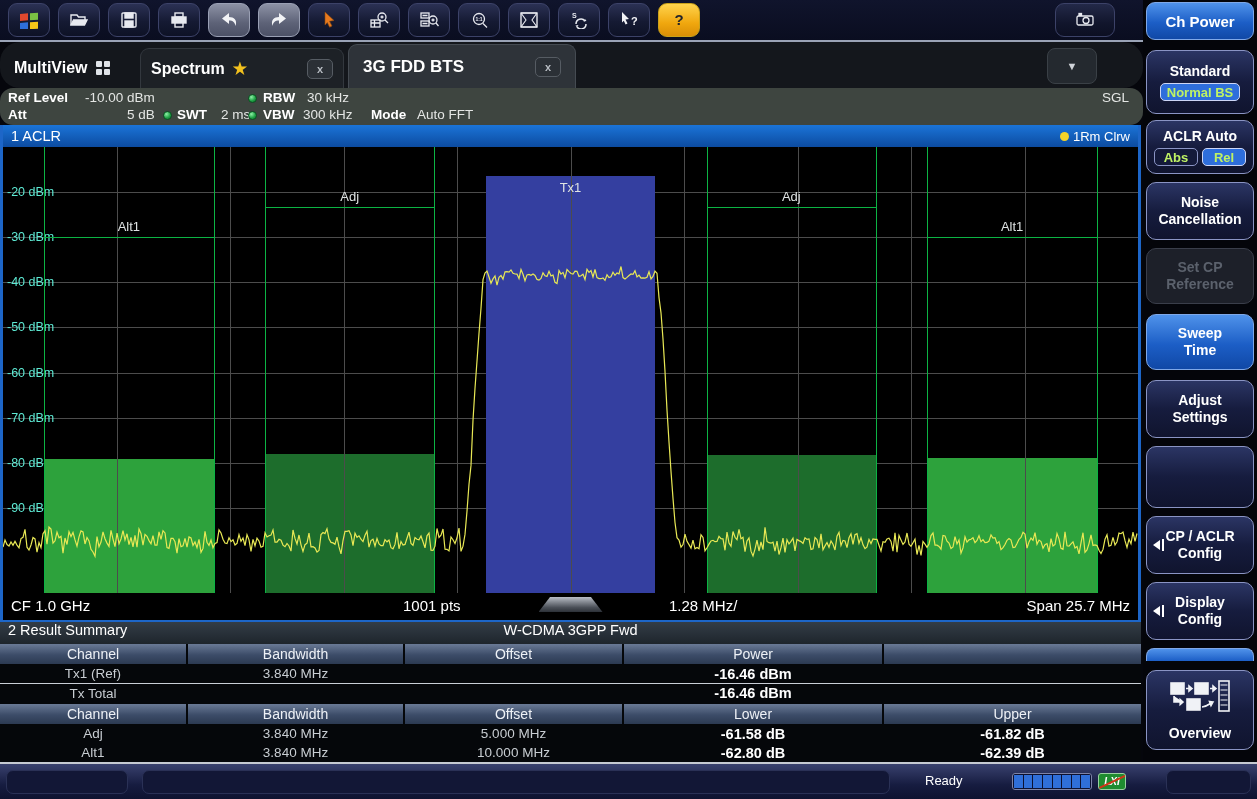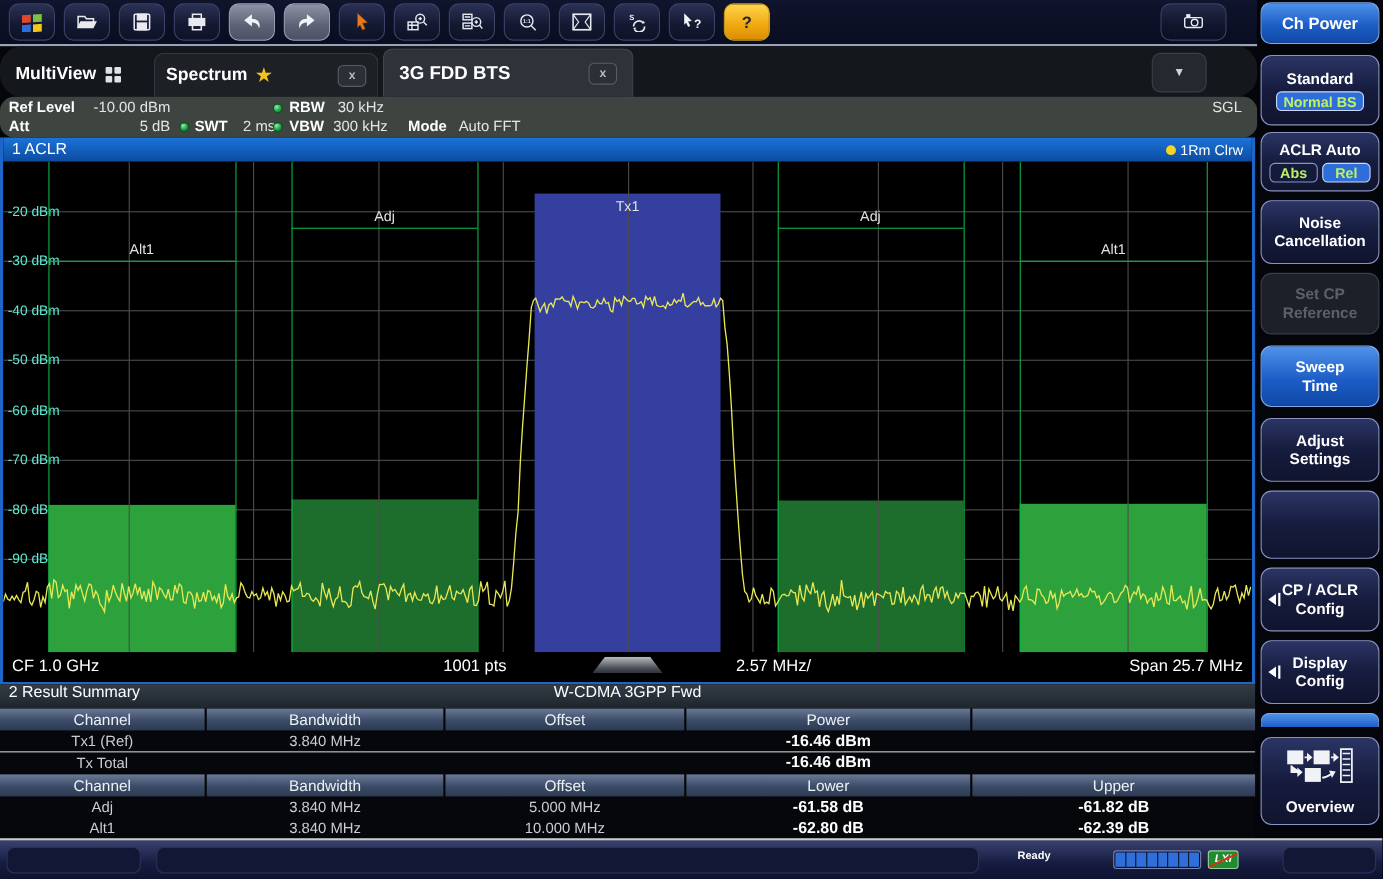--- a/index.html
+++ b/index.html
@@ -73,21 +73,21 @@
   .pill.dark{background:#141a3a;border-color:#8a94c4;}
   .pills{display:flex;gap:4px;}
   .cfg-arrow{position:absolute;left:6px;top:50%;transform:translateY(-50%);display:flex;align-items:center;}
   .cfg-arrow .tri{width:0;height:0;border-top:5px solid transparent;border-bottom:5px solid transparent;border-right:7px solid #fff;}
   .cfg-arrow .abar{width:2px;height:12px;background:#fff;margin-left:2px;}
   .sb-partial{position:absolute;left:3px;top:648px;width:108px;height:13px;border-radius:8px 8px 0 0;background:linear-gradient(180deg,#4f92ea,#1c5ec6);border:1px solid #7fa8e8;border-bottom:none;}
 
   
   .statusbar{position:absolute;left:0;top:762px;width:1257px;height:37px;background:linear-gradient(180deg,#39416e,#161c40 60%,#0e1330);border-top:2px solid #c6cad2;}
   .sb-panel{position:absolute;top:6px;height:24px;border-radius:7px;background:#121736;border:1px solid #2a3156;}
-  .ready{position:absolute;left:925px;top:9px;color:#fff;font-weight:700;font-size:10px;}
+  .ready{position:absolute;left:925px;top:9px;color:#fff;font-weight:400;font-size:13px;}
   .progress{position:absolute;left:1012px;top:9px;width:80px;height:17px;border:1px solid #7d84a8;border-radius:3px;background:#0c1130;display:flex;gap:1px;padding:1px;}
   .progress i{flex:1;background:#2f6fd9;}
   .lxi{position:absolute;left:1098px;top:9px;width:28px;height:17px;background:#1f8c30;border:1px solid #9ad0a0;border-radius:3px;color:#fff;font-weight:700;font-style:italic;font-size:10px;display:flex;align-items:center;justify-content:center;overflow:hidden;}
   .lxi b{position:absolute;width:30px;height:2px;background:#cf3518;transform:rotate(-25deg);}
 </style>
 </head>
 <body>
 
 <div class="screen">
 
@@ -326,21 +326,21 @@
         <div class="bline" style="left: 1093.93px;"></div>
         <div class="iline" style="left: 924.34px; width: 169.588px; top: 90px;"></div>
         <div class="chlabel" style="left: 1009.13px; top: 72px;">Alt1</div>
         <svg width="1135" height="446" class="tracesvg">
           <polyline points="0,400.1 2,393.1 4,397.6 6,399.0 8,394.9 10,398.3 12,394.4 14,398.1 16,400.8 18,391.6 20,390.3 22,382.3 24,400.2 26,403.1 28,398.0 30,390.5 32,391.9 34,405.2 36,395.5 38,400.6 40,386.7 42,383.6 44,397.1 46,380.1 48,382.1 50,396.2 52,393.8 54,385.1 56,390.8 58,389.4 60,406.1 62,391.0 64,397.5 66,384.8 68,389.6 70,385.4 72,392.9 74,399.2 76,389.9 78,383.9 80,384.9 82,397.0 84,390.5 86,393.9 88,402.3 90,405.0 92,409.2 94,389.5 96,399.8 98,395.1 100,384.9 102,391.7 104,396.1 106,399.4 108,383.3 110,392.1 112,399.6 114,386.0 116,396.7 118,392.0 120,383.7 122,393.0 124,386.8 126,397.7 128,390.4 130,399.9 132,388.4 134,400.1 136,382.0 138,386.5 140,398.1 142,387.4 144,389.3 146,393.6 148,396.7 150,388.6 152,398.2 154,398.2 156,384.9 158,392.4 160,383.7 162,385.9 164,400.6 166,401.4 168,391.3 170,391.3 172,394.8 174,406.2 176,391.6 178,399.7 180,398.9 182,391.4 184,400.1 186,389.9 188,390.9 190,398.4 192,395.0 194,400.6 196,392.4 198,405.4 200,401.4 202,384.3 204,395.2 206,398.4 208,393.0 210,400.8 212,396.5 214,395.5 216,382.9 218,386.0 220,392.2 222,396.0 224,396.6 226,390.8 228,394.6 230,392.8 232,398.0 234,396.3 236,387.6 238,394.3 240,391.0 242,398.7 244,387.6 246,392.8 248,404.4 250,392.4 252,398.8 254,391.1 256,394.1 258,400.2 260,399.3 262,385.7 264,390.0 266,388.8 268,388.1 270,383.0 272,395.2 274,395.2 276,392.3 278,393.2 280,398.1 282,399.7 284,396.5 286,399.0 288,404.1 290,383.0 292,391.4 294,397.0 296,388.0 298,397.8 300,404.5 302,397.7 304,396.2 306,386.1 308,399.8 310,399.7 312,401.0 314,405.0 316,403.5 318,387.6 320,385.5 322,386.6 324,381.8 326,391.9 328,395.4 330,395.9 332,397.3 334,390.1 336,399.9 338,406.8 340,393.5 342,384.3 344,384.4 346,383.7 348,388.0 350,398.6 352,386.2 354,390.3 356,388.8 358,392.2 360,394.6 362,388.2 364,384.2 366,400.2 368,393.6 370,392.3 372,399.1 374,391.6 376,397.0 378,398.6 380,398.6 382,392.7 384,394.8 386,393.0 388,400.7 390,401.8 392,397.4 394,385.4 396,401.8 398,394.5 400,398.0 402,397.4 404,391.2 406,385.1 408,396.4 410,398.3 412,390.5 414,392.2 416,392.8 418,389.0 420,394.8 422,400.9 424,388.8 426,386.0 428,403.2 430,403.4 432,399.2 434,381.5 436,390.5 438,388.1 440,382.0 442,402.2 444,402.4 446,404.0 448,390.0 450,392.7 452,396.5 454,390.8 456,381.0 458,404.4 460,399.2 462,387.4 464,364.1 466,337.3 468,318.4 470,273.3 472,241.3 474,214.0 476,186.3 478,161.1 480,132.6 482,126.0 484,124.1 486,130.0 488,136.3 490,131.9 492,128.9 494,138.2 496,130.2 498,128.4 500,132.1 502,124.8 504,124.7 506,125.1 508,122.9 510,126.3 512,127.0 514,127.1 516,131.5 518,122.5 520,127.2 522,133.7 524,127.9 526,127.4 528,128.3 530,127.0 532,128.4 534,132.4 536,133.1 538,131.4 540,125.8 542,128.8 544,129.4 546,124.3 548,128.9 550,128.0 552,135.3 554,136.5 556,123.6 558,127.1 560,125.4 562,130.8 564,122.5 566,124.6 568,126.5 570,127.0 572,124.2 574,124.3 576,129.4 578,128.8 580,127.3 582,132.5 584,122.4 586,125.4 588,123.6 590,130.0 592,122.5 594,130.6 596,131.6 598,131.7 600,130.9 602,133.4 604,127.7 606,130.6 608,129.8 610,125.2 612,128.3 614,125.9 616,126.9 618,119.5 620,130.6 622,132.0 624,130.4 626,128.5 628,127.0 630,127.4 632,123.7 634,130.0 636,128.1 638,131.2 640,130.8 642,131.1 644,130.3 646,124.7 648,131.9 650,129.4 652,124.2 654,126.3 656,150.6 658,165.8 660,192.1 662,224.4 664,263.1 666,295.0 668,324.4 670,351.4 672,375.5 674,390.7 676,393.0 678,400.2 680,397.6 682,387.2 684,394.3 686,397.6 688,401.1 690,393.1 692,401.8 694,400.4 696,401.7 698,387.7 700,390.5 702,403.9 704,400.7 706,397.1 708,393.9 710,393.3 712,394.7 714,394.5 716,389.3 718,391.6 720,391.9 722,403.3 724,385.0 726,396.0 728,399.2 730,384.5 732,390.3 734,392.7 736,382.4 738,391.8 740,390.3 742,404.7 744,393.9 746,390.8 748,404.2 750,409.0 752,402.1 754,393.2 756,404.0 758,395.0 760,402.6 762,380.4 764,394.4 766,395.7 768,396.2 770,395.2 772,404.2 774,394.0 776,407.5 778,400.7 780,391.1 782,405.4 784,392.7 786,396.9 788,394.4 790,391.1 792,403.9 794,392.5 796,393.6 798,394.6 800,396.5 802,390.7 804,392.4 806,391.9 808,402.4 810,401.8 812,390.6 814,392.6 816,401.0 818,386.8 820,402.7 822,398.9 824,395.5 826,400.2 828,393.9 830,397.3 832,403.0 834,389.1 836,385.3 838,398.5 840,393.4 842,394.0 844,400.7 846,390.8 848,386.8 850,397.3 852,387.6 854,386.6 856,396.3 858,390.8 860,397.8 862,401.6 864,399.9 866,392.5 868,396.5 870,392.0 872,392.4 874,392.3 876,398.2 878,404.1 880,394.8 882,395.4 884,391.9 886,391.2 888,394.4 890,404.2 892,385.8 894,405.2 896,388.5 898,393.0 900,397.4 902,395.0 904,386.0 906,397.2 908,399.3 910,395.8 912,392.2 914,407.5 916,398.3 918,408.3 920,394.5 922,397.1 924,400.3 926,397.0 928,388.6 930,385.9 932,398.1 934,398.2 936,399.4 938,402.2 940,388.5 942,388.9 944,394.1 946,396.0 948,401.5 950,400.0 952,389.7 954,396.9 956,393.0 958,406.1 960,400.9 962,389.7 964,395.1 966,392.8 968,392.3 970,390.8 972,395.7 974,393.4 976,388.6 978,394.6 980,392.6 982,395.7 984,395.4 986,394.1 988,387.9 990,391.1 992,390.6 994,396.5 996,394.6 998,402.6 1000,400.6 1002,397.5 1004,393.3 1006,391.5 1008,393.1 1010,400.6 1012,400.2 1014,396.6 1016,392.3 1018,390.4 1020,385.2 1022,387.1 1024,401.1 1026,394.9 1028,391.0 1030,393.3 1032,385.6 1034,397.2 1036,393.1 1038,394.6 1040,401.2 1042,397.8 1044,396.6 1046,404.8 1048,391.6 1050,398.9 1052,397.5 1054,386.5 1056,391.8 1058,401.3 1060,402.3 1062,384.8 1064,398.8 1066,399.1 1068,396.9 1070,394.8 1072,400.9 1074,399.4 1076,406.9 1078,395.9 1080,385.7 1082,405.3 1084,402.9 1086,396.6 1088,387.9 1090,398.6 1092,398.0 1094,398.6 1096,403.3 1098,406.6 1100,402.4 1102,392.3 1104,387.8 1106,399.2 1108,398.3 1110,390.4 1112,398.0 1114,394.7 1116,386.1 1118,386.7 1120,385.0 1122,393.7 1124,400.4 1126,392.2 1128,396.7 1130,385.0 1132,394.4 1134,386.5" fill="none" stroke="#e8e855" stroke-width="1.2"></polyline>
         </svg>
       </div>
     <div class="plot-footer">
       <span style="left:8px">CF 1.0 GHz</span>
       <span style="left:400px">1001 pts</span>
-      <span style="left:666px">2.57 MHz/</span>
+      <span style="left:666px">1.28 MHz/</span>
       <span style="right:8px">Span 25.7 MHz</span>
       <span class="handle"></span>
     </div>
   </div>
 
   <div class="result-window">
     <div class="win-title2">
       <span>2 Result Summary</span>
       <span class="std-center">W-CDMA 3GPP Fwd</span>
     </div>

